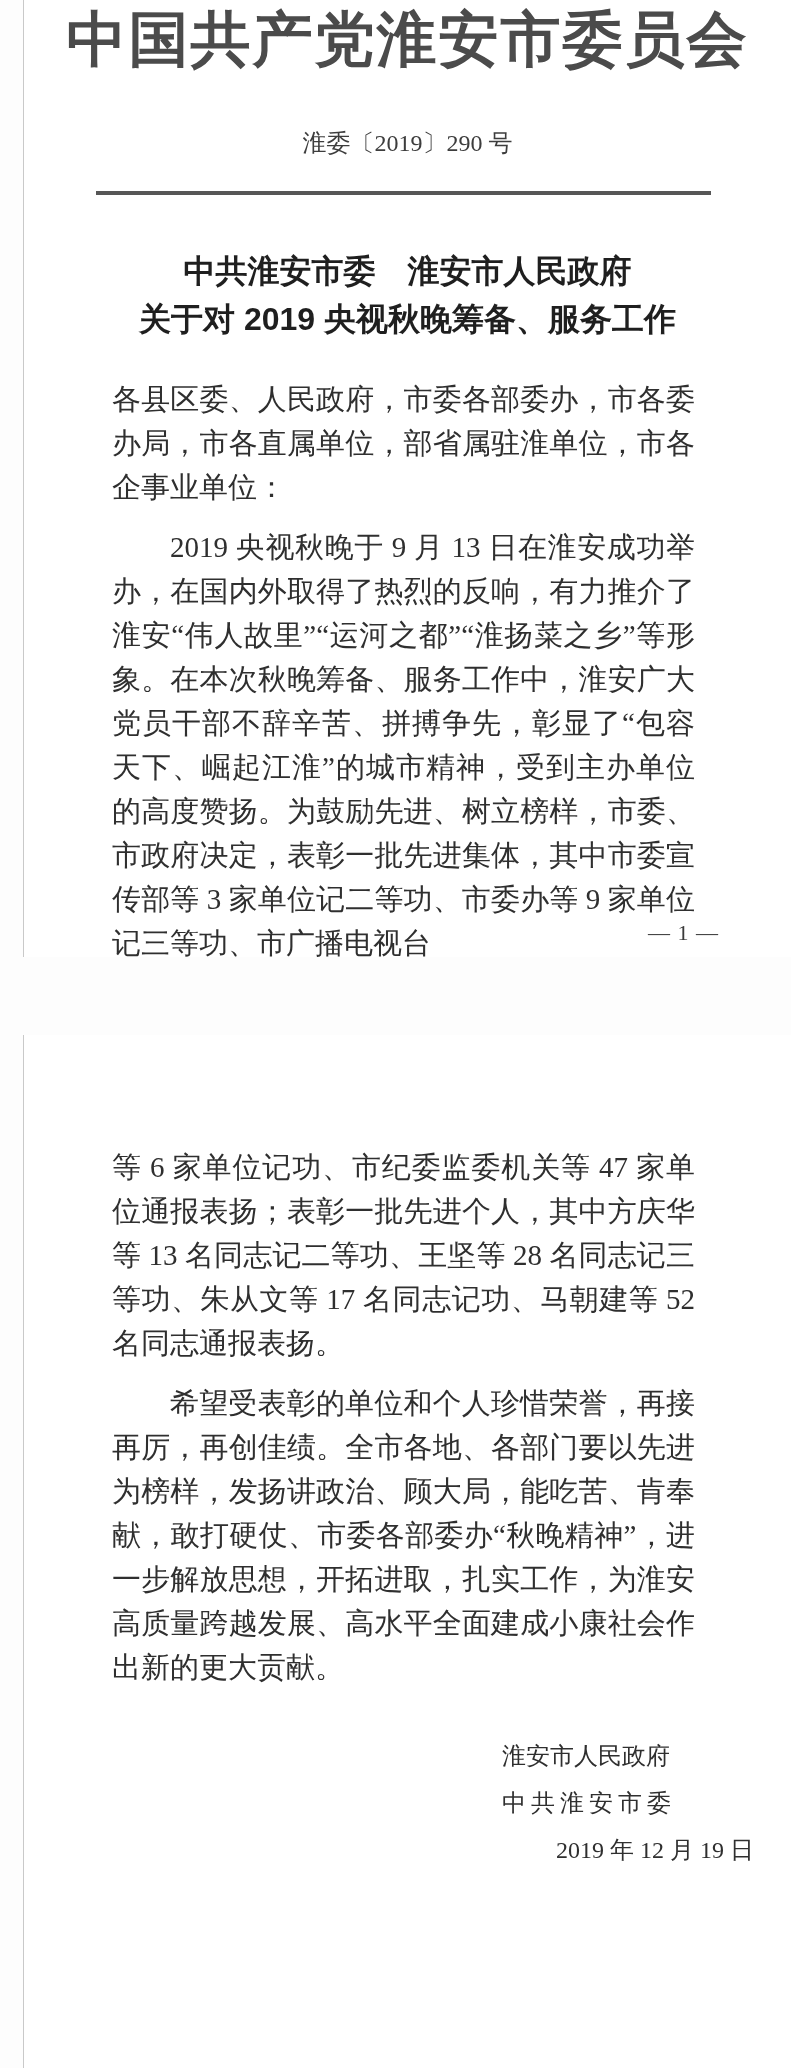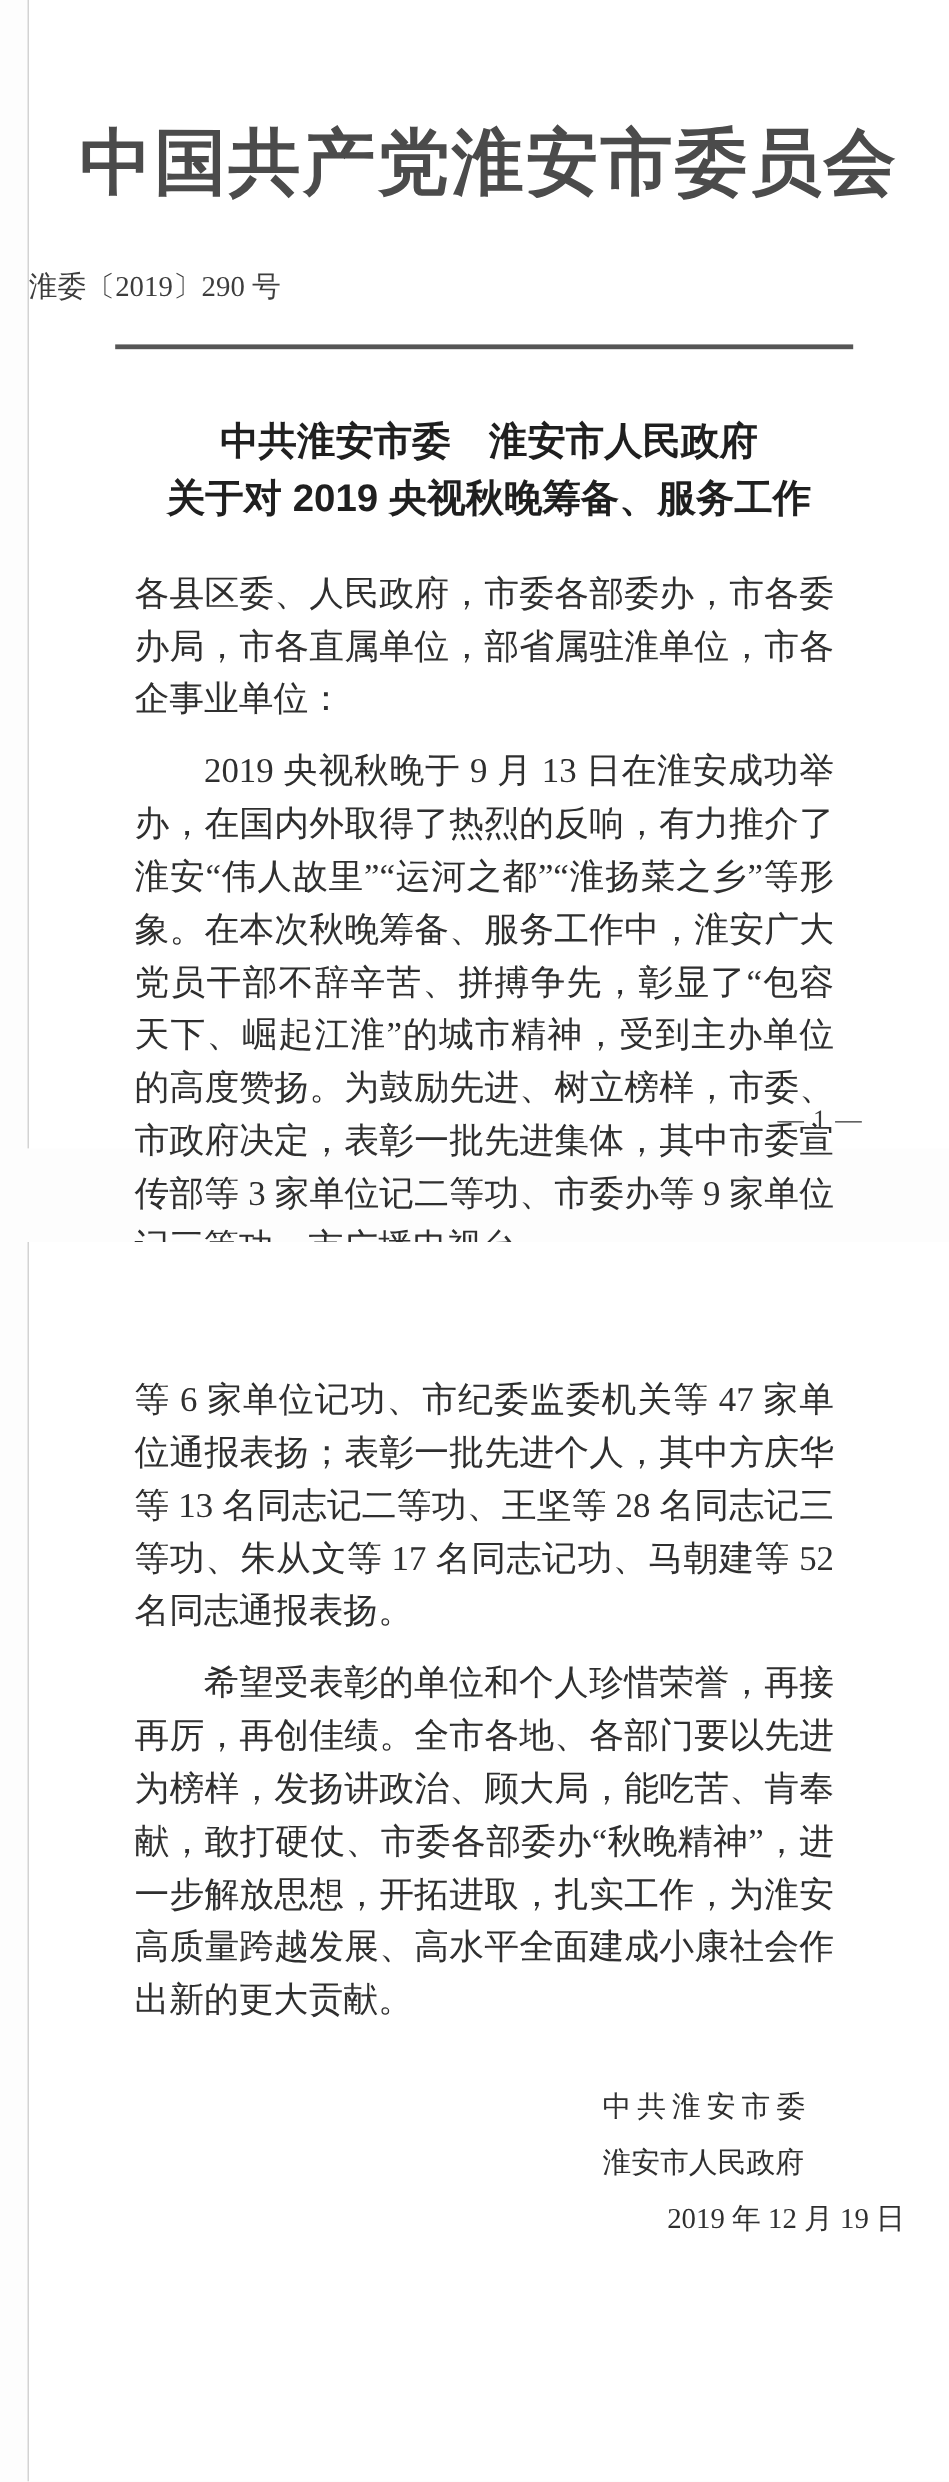--- a/index.html
+++ b/index.html
@@ -18,31 +18,30 @@
     left: 23px;
     width: 768px;
     background: #ffffff;
     border-left: 1px solid #c9c9c9;
     box-sizing: border-box;
   }
   .page-1 { top: 0; height: 957px; }
   .page-2 { top: 1035px; height: 1033px; }
 
   .issuer {
-    padding-top: 96px;
     text-align: center;
     font-size: 60px;
     font-weight: bold;
     color: #4b4b4b;
     letter-spacing: 2px;
     white-space: nowrap;
   }
   .doc-no {
     margin-top: 46px;
-    text-align: left;
+    text-align: center;
     font-size: 24px;
     color: #3d3d3d;
   }
   .rule {
     height: 4px;
     background: #565656;
     margin: 32px 80px 0 72px;
   }
   .doc-title {
     margin-top: 52px;
@@ -109,20 +108,20 @@
 
     <div class="page-num">— 1 —</div>
   </div>
 
   <div class="page page-2">
     <div class="body-text">
       <p class="no-indent">等 6 家单位记功、市纪委监委机关等 47 家单位通报表扬；表彰一批先进个人，其中方庆华等 13 名同志记二等功、王坚等 28 名同志记三等功、朱从文等 17 名同志记功、马朝建等 52 名同志通报表扬。</p>
       <p class="indent">希望受表彰的单位和个人珍惜荣誉，再接再厉，再创佳绩。全市各地、各部门要以先进为榜样，发扬讲政治、顾大局，能吃苦、肯奉献，敢打硬仗、市委各部委办“秋晚精神”，进一步解放思想，开拓进取，扎实工作，为淮安高质量跨越发展、高水平全面建成小康社会作出新的更大贡献。</p>
 
       <div class="signature">
+        <div class="sig-line sig-org2">淮安市人民政府</div>
         <div class="sig-line sig-org1">中共淮安市委</div>
-        <div class="sig-line sig-org2">淮安市人民政府</div>
         <div class="sig-line sig-date">2019 年 12 月 19 日</div>
       </div>
     </div>
   </div>
 
 </div>
 
 </body></html>

